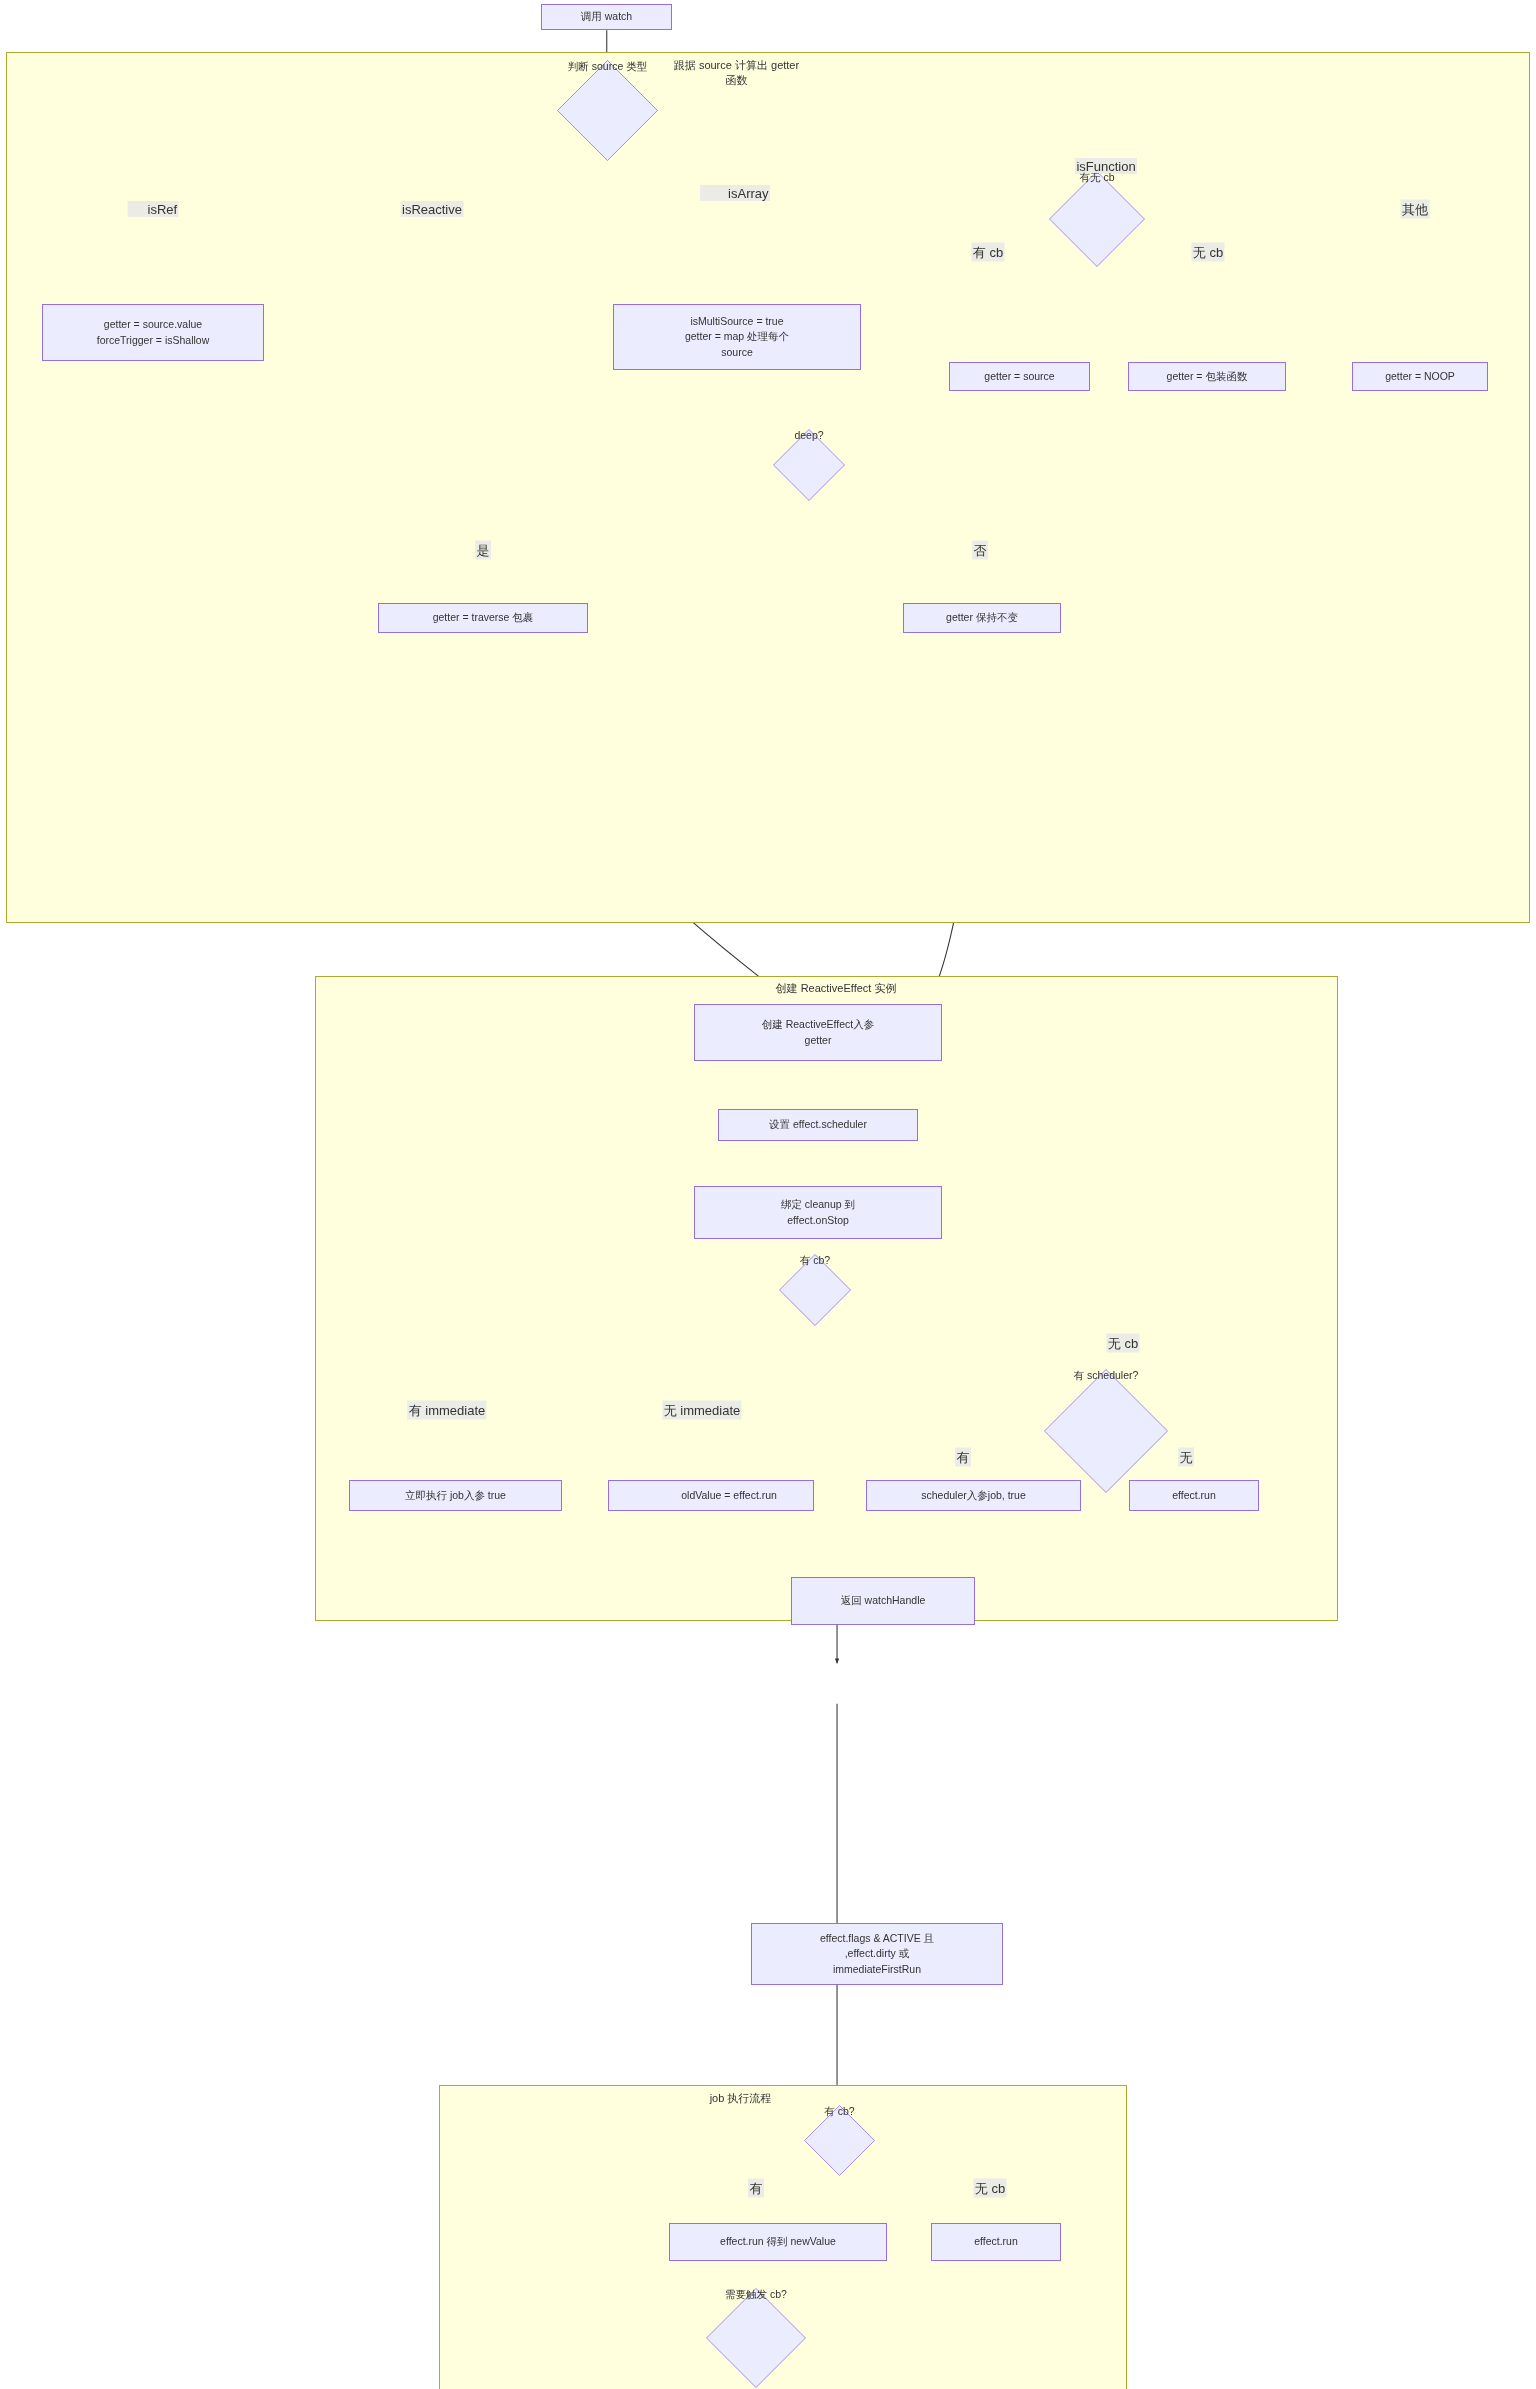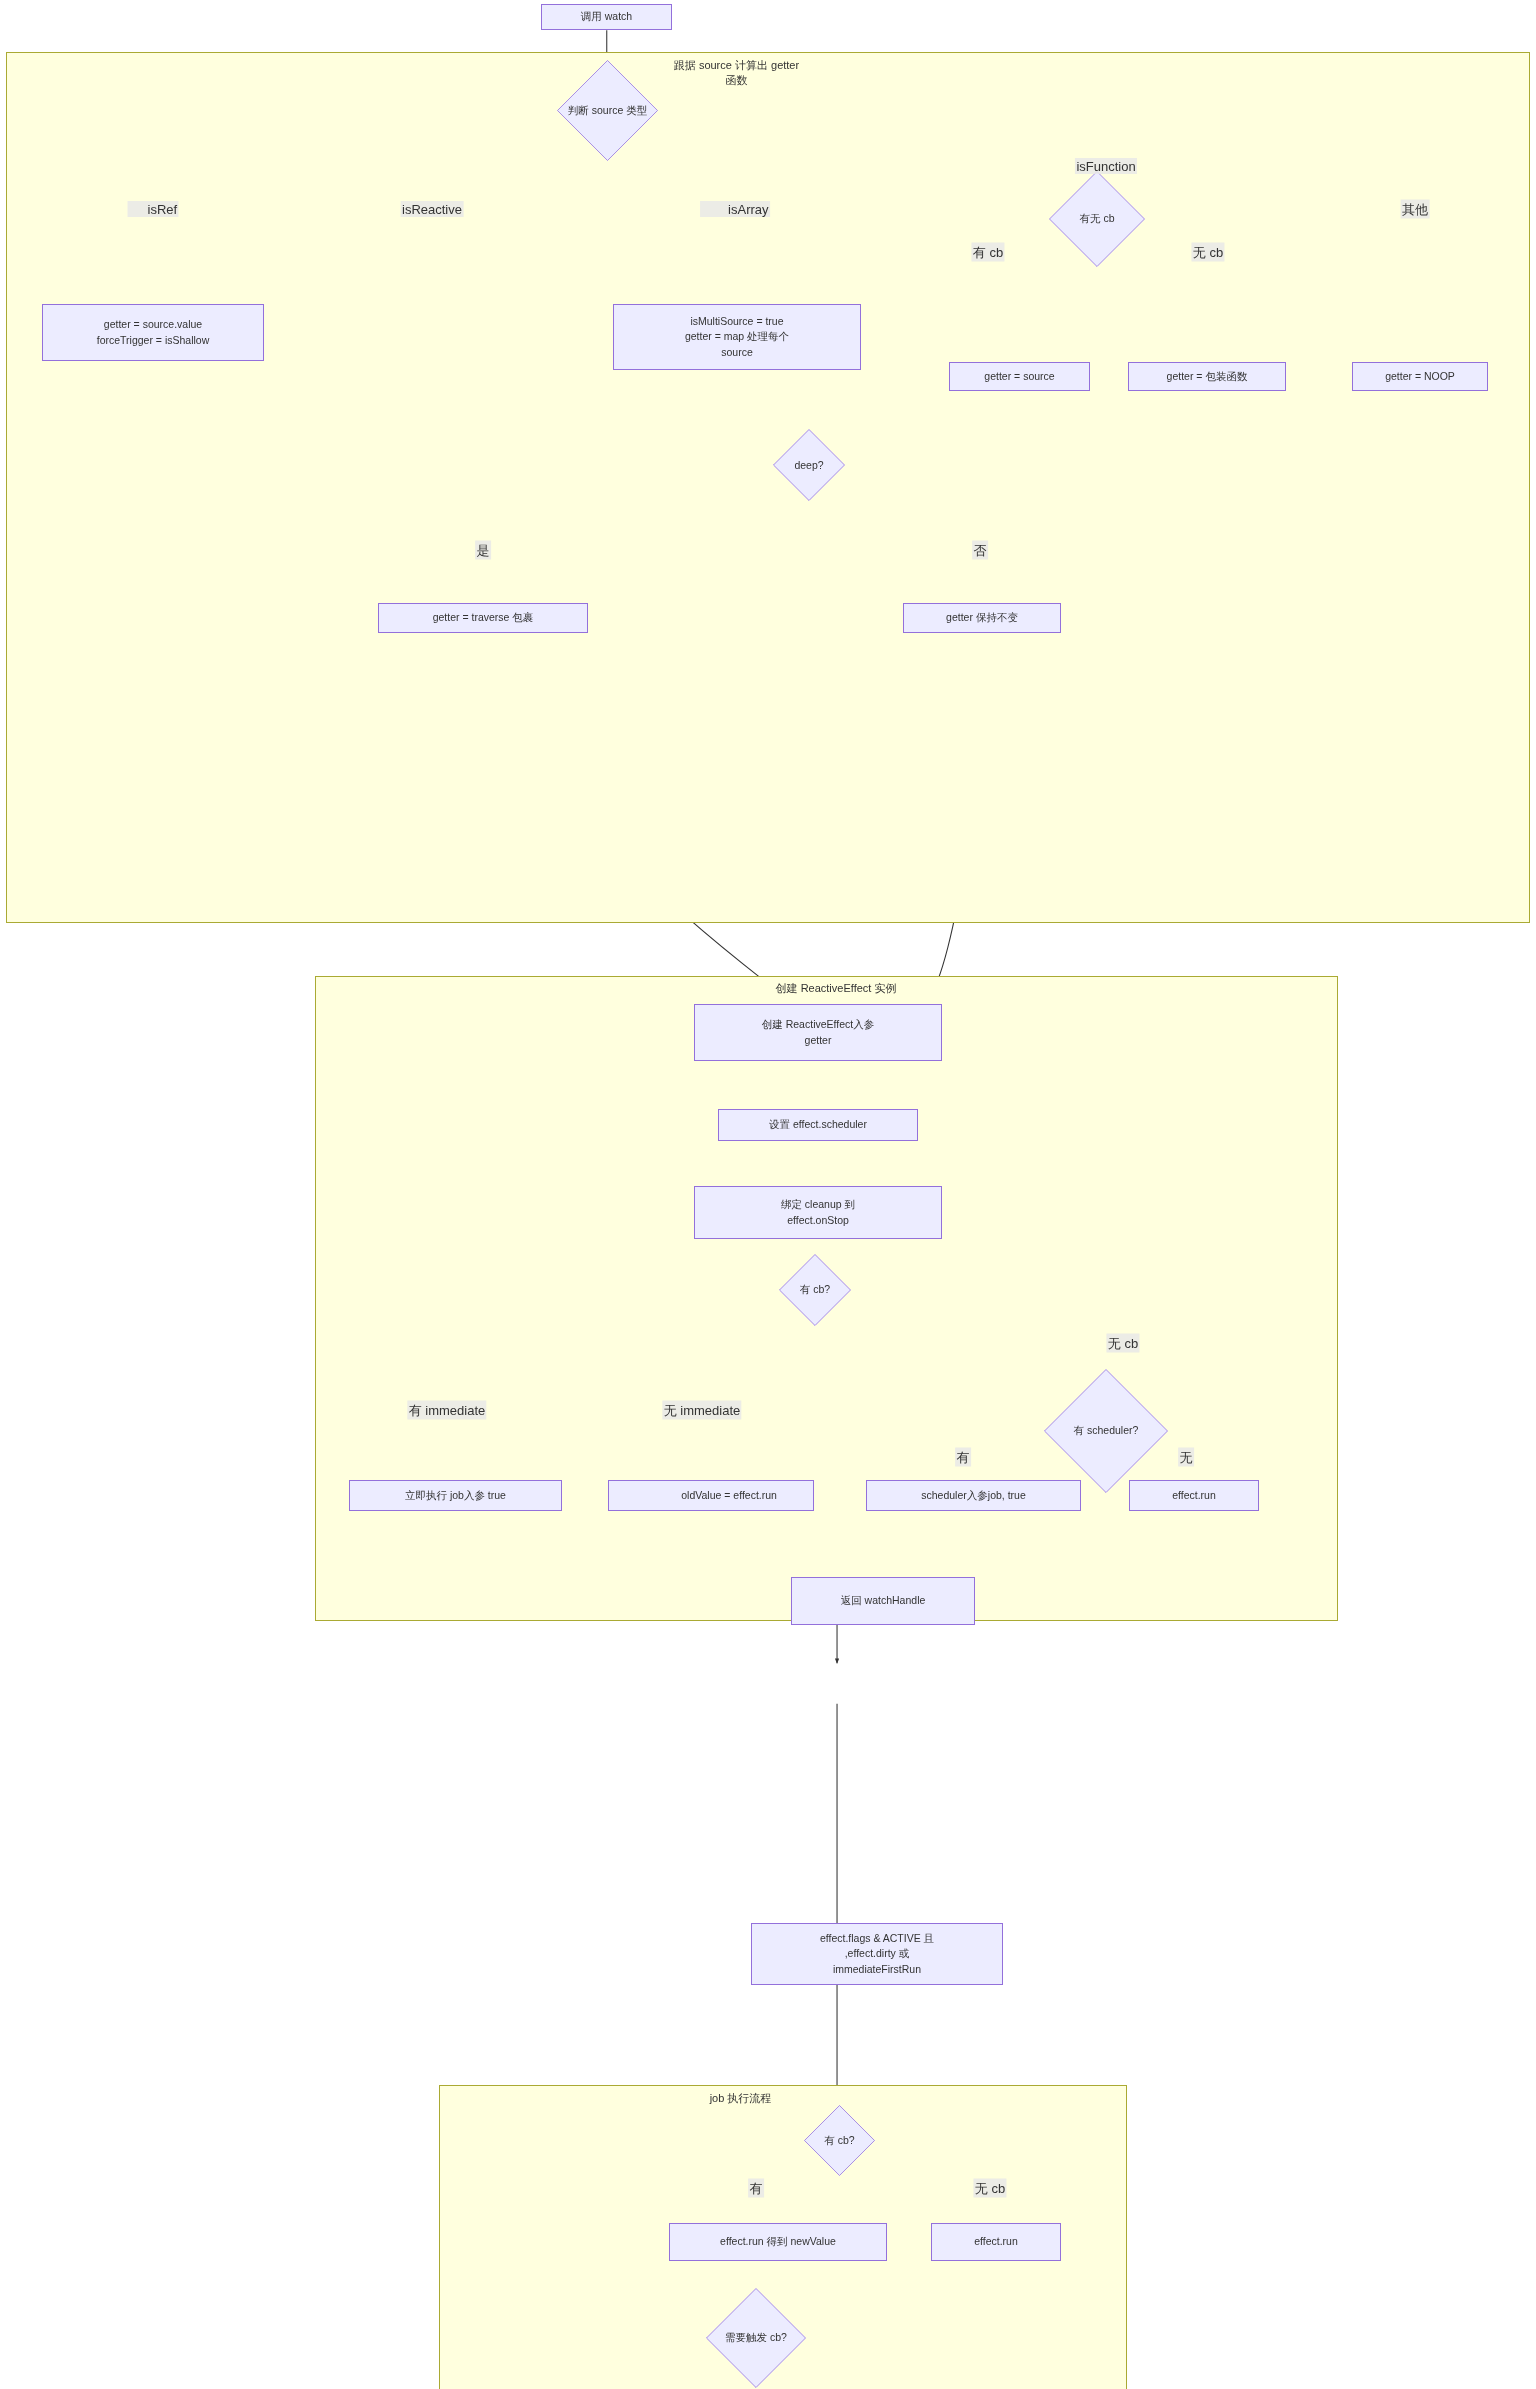--- a/index.html
+++ b/index.html
@@ -7,21 +7,21 @@
   #stage{position:relative;width:1536px;height:3110px;background:#ffffff;overflow:hidden;}
   #wires{position:absolute;left:0;top:0;width:1536px;height:3110px;pointer-events:none;}
 
   .cluster{position:absolute;background:#ffffde;border:1px solid #aaaa33;box-sizing:border-box;}
   .cluster-title{position:absolute;text-align:center;font-size:11px;color:#333333;line-height:1.35;white-space:pre-line;}
 
   .node{position:absolute;box-sizing:border-box;background:#ececff;border:1px solid #9370db;
         display:flex;align-items:center;justify-content:center;text-align:center;
         font-size:10.5px;color:#333333;line-height:1.45;padding:1.9px 3.8px;white-space:pre-line;}
 
-  .dia{position:absolute;display:flex;align-items:center;justify-content:center;}
+  .dia{position:absolute;display:flex;justify-content:center;}
   .dia .shape{position:absolute;left:0;top:0;width:100%;height:100%;
         background:#ececff;border:1px solid #9370db;box-sizing:border-box;
         transform:rotate(45deg);}
   .dia .dlabel{position:relative;z-index:2;font-size:10.5px;color:#333333;text-align:center;white-space:nowrap;}
 
   .elabel{position:absolute;font-size:13px;color:#333333;background:rgba(232,232,232,0.82);
           padding:0.5px 1.4px;white-space:nowrap;transform:translate(-50%,-50%);}
 </style>
 </head>
 <body>
@@ -190,21 +190,21 @@
   <div class="node" style="left:652px;top:2223px;width:218px;height:38px;margin-left:17px;">effect.run 得到 newValue</div>
   <div class="node" style="left:931px;top:2223px;width:130px;height:38px;">effect.run</div>
 
   <div class="dia" style="left:706px;top:2288px;width:100px;height:100px;">
     <div class="shape" style="transform:rotate(45deg) scale(0.707);"></div>
     <div class="dlabel">需要触发 cb?</div>
   </div>
 
   <div class="elabel" style="left:153px;top:209px;padding-left:20px;">isRef</div>
   <div class="elabel" style="left:432px;top:209px;">isReactive</div>
-  <div class="elabel" style="left:735px;top:209px;padding-left:28px;">isArray</div>
+  <div class="elabel" style="left:735px;top:193px;padding-left:28px;">isArray</div>
   <div class="elabel" style="left:1106px;top:166px;">isFunction</div>
   <div class="elabel" style="left:1415px;top:209px;">其他</div>
   <div class="elabel" style="left:988px;top:252px;">有 cb</div>
   <div class="elabel" style="left:1208px;top:252px;">无 cb</div>
   <div class="elabel" style="left:483px;top:550px;">是</div>
   <div class="elabel" style="left:980px;top:550px;">否</div>
 
   <div class="elabel" style="left:447px;top:1410px;">有 immediate</div>
   <div class="elabel" style="left:702px;top:1410px;">无 immediate</div>
   <div class="elabel" style="left:1123px;top:1343px;">无 cb</div>

